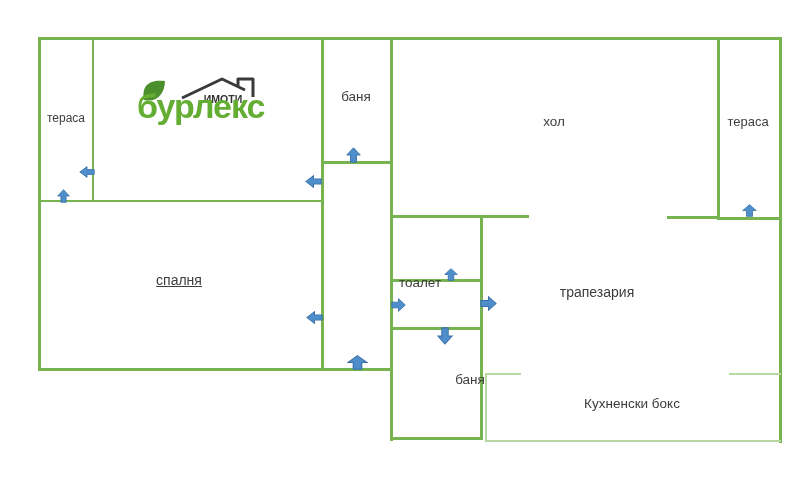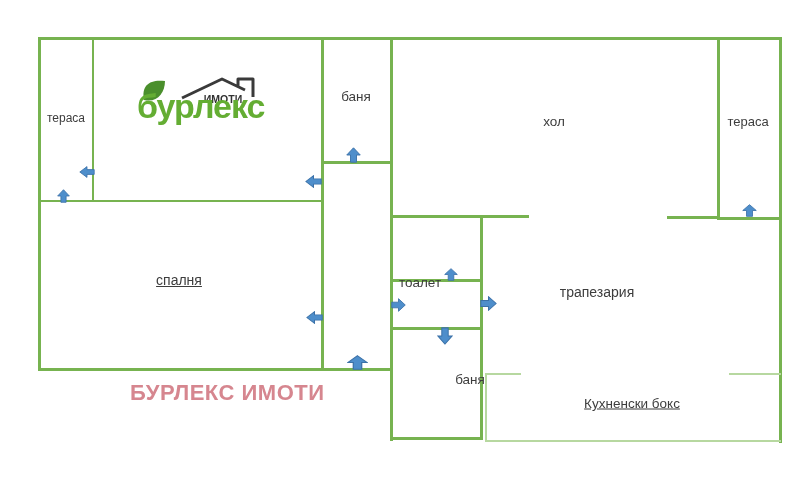--- a/index.html
+++ b/index.html
@@ -44,21 +44,21 @@
   <div class="wall light" style="left:485px;top:440px;width:296px;height:2px;"></div>
 
   <div class="lbl" style="left:66px;top:118px;font-size:12px;">тераса</div>
   <div class="lbl" style="left:356px;top:96px;">баня</div>
   <div class="lbl" style="left:554px;top:121px;">хол</div>
   <div class="lbl" style="left:748px;top:121px;font-size:13px;">тераса</div>
   <div class="lbl" style="left:179px;top:280px;font-size:14px;text-decoration:underline;">спалня</div>
   <div class="lbl" style="left:420px;top:246px;margin-top:36px;">тоалет</div>
   <div class="lbl" style="left:597px;top:292px;font-size:14px;">трапезария</div>
   <div class="lbl" style="left:434px;top:379px;margin-left:36px;">баня</div>
-  <div class="lbl" style="left:632px;top:403px;text-decoration:underline;">Кухненски бокс</div>
+  <div class="lbl" style="left:632px;top:403px;">Кухненски бокс</div>
 
   <div class="arrow" style="left:57px;top:189px;width:13px;height:14px;">
     <svg viewBox="0 0 20 20" preserveAspectRatio="none">
         <path d="M10 1 L19 10 L14 10 L14 19 L6 19 L6 10 L1 10 Z"></path>
       </svg>
     </div>
   <div class="arrow" style="left:79px;top:166px;width:16px;height:12px;">
     <svg viewBox="0 0 20 20" preserveAspectRatio="none">
         <path d="M1 10 L10 1 L10 6 L19 6 L19 14 L10 14 L10 19 Z"></path>
       </svg>
@@ -109,15 +109,14 @@
       </svg>
     </div>
 
   <svg id="logo" viewBox="0 0 160 78">
     <path d="M16 40 C13 25 22 19 37 21 C37 33 29 43 16 40 Z" fill="#4a8f2c"></path>
     <path d="M54 38 L94 19 L117 30 M110 26 L110 19 L125 19 L125 37" fill="none" stroke="#3a3a3a" stroke-width="3" stroke-linejoin="round"></path>
     <text x="95" y="43" text-anchor="middle" font-family="Liberation Sans, sans-serif" font-size="10.5" font-weight="bold" fill="#333">ИМОТИ</text>
     <text x="9" y="58" font-family="Liberation Sans, sans-serif" font-size="34" font-weight="bold" fill="#64ad33" letter-spacing="-1">бурлекс</text>
   </svg>
 
-  <div id="watermark">БУРЛЕКС ИМОТИ</div>
 
 </div>
 
 </body></html>

